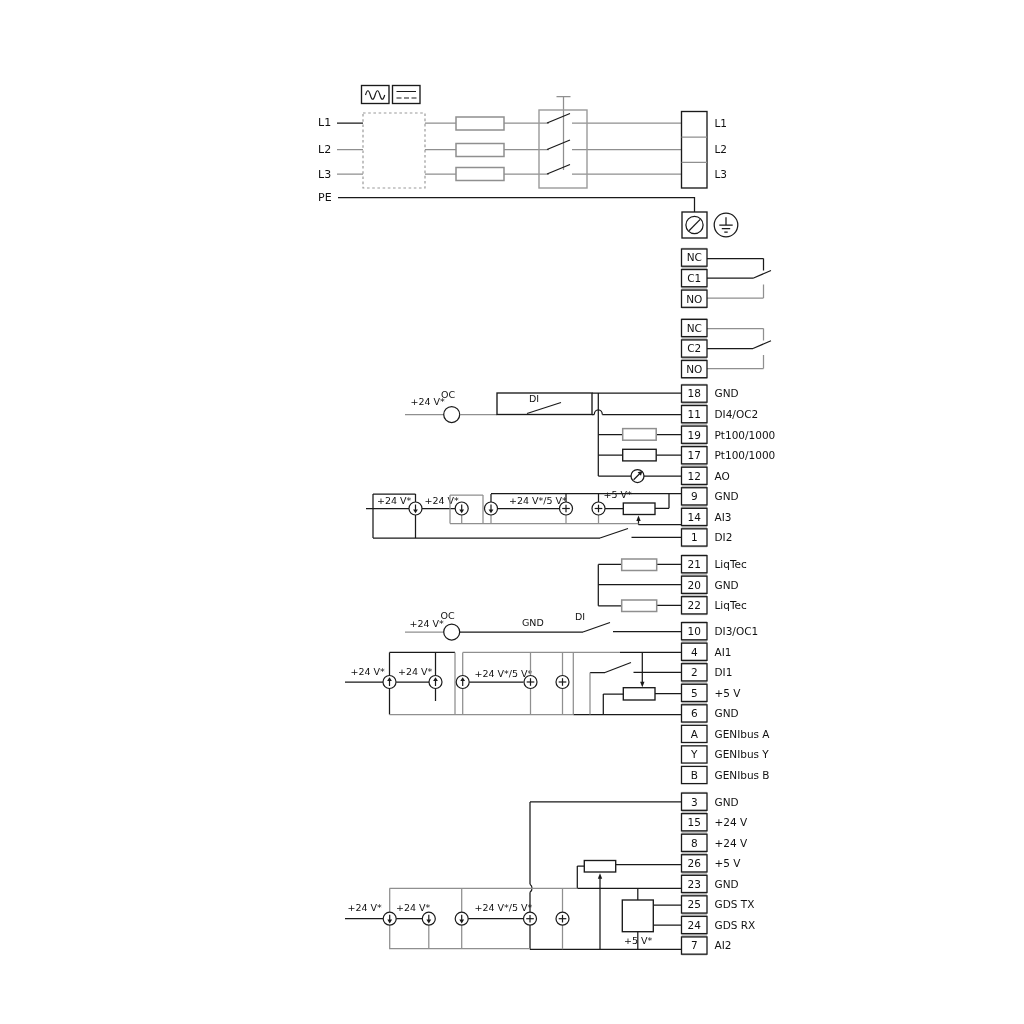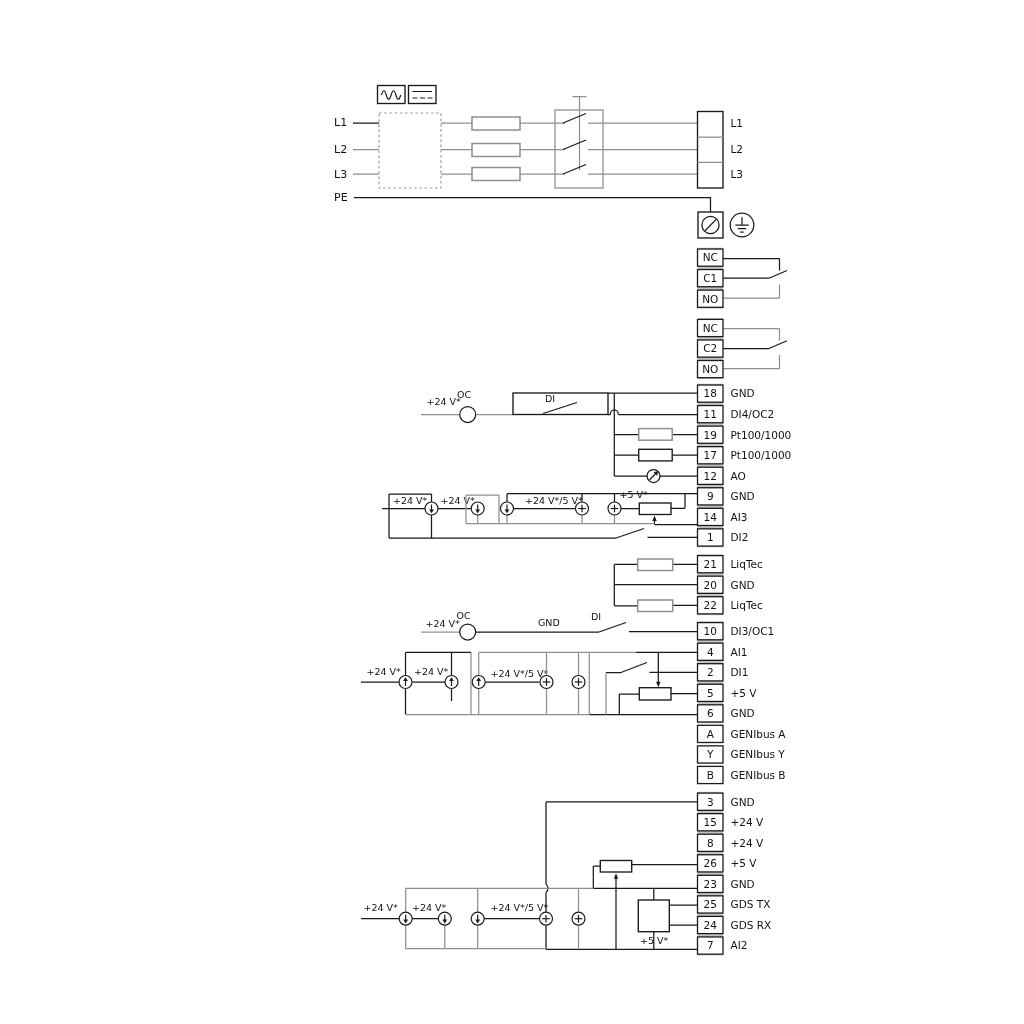--- a/index.html
+++ b/index.html
@@ -1,16 +1,16 @@
 <!DOCTYPE html>
 <html><head>
 <meta charset="utf-8">
 <style>
   html,body{margin:0;padding:0;background:#fff;}
-  .stage{position:relative;width:992px;height:1024px;background:#fff;overflow:hidden;margin-left:16px;}
+  .stage{position:relative;width:992px;height:1024px;background:#fff;overflow:hidden;}
   svg{position:absolute;left:0;top:0;}
   svg text{font-family:"DejaVu Sans","Liberation Sans",sans-serif;fill:#111;}
   .wb{stroke:#1a1a1a;stroke-width:1.25;fill:none;}
   .wg{stroke:#8f8f8f;stroke-width:1.25;fill:none;}
   .bx{stroke:#1a1a1a;stroke-width:1.35;fill:#fff;}
   .bxg{stroke:#8f8f8f;stroke-width:1.5;fill:#fff;}
   .dash{stroke:#9a9a9a;stroke-width:1.2;fill:none;stroke-dasharray:2.6 2.6;}
   .tL{font-size:11px;}
   .tc{font-size:10.5px;text-anchor:middle;}
   .tl{font-size:10.5px;}

